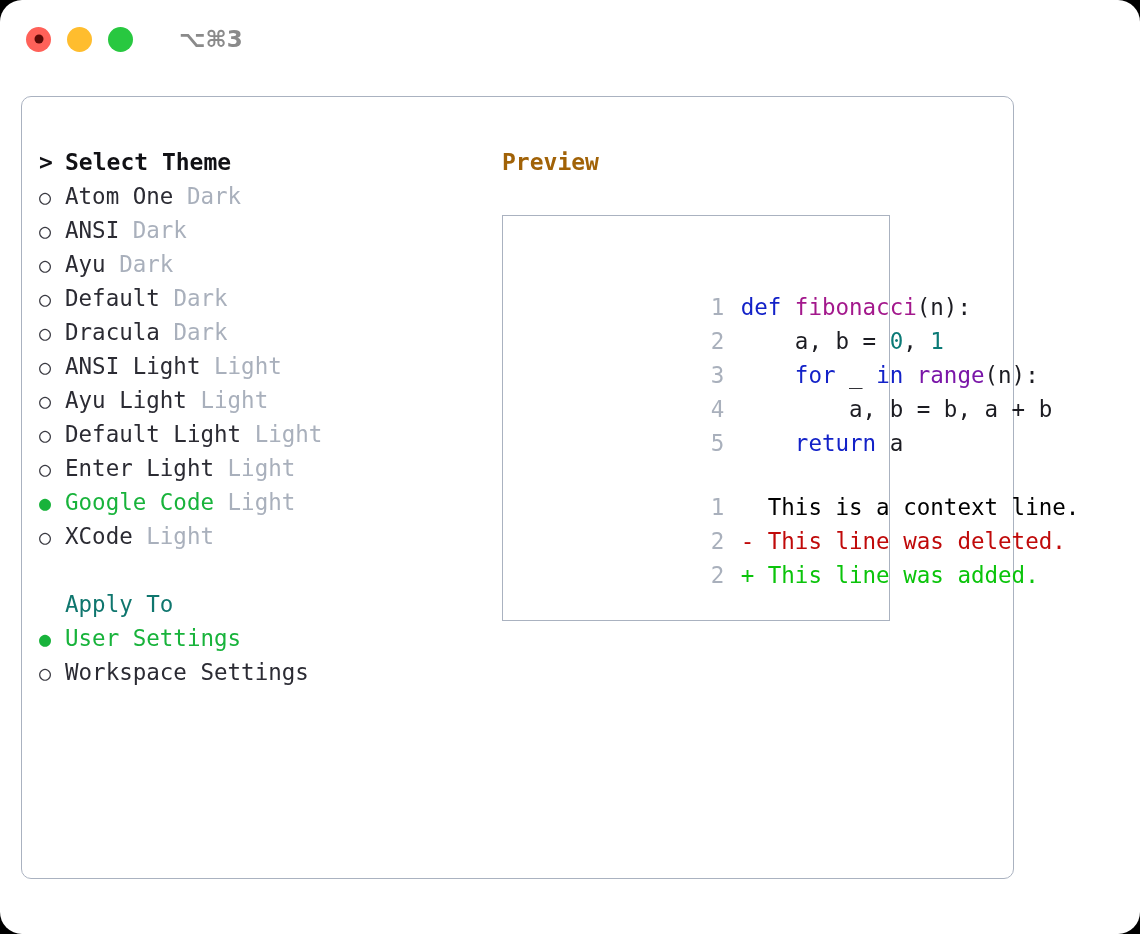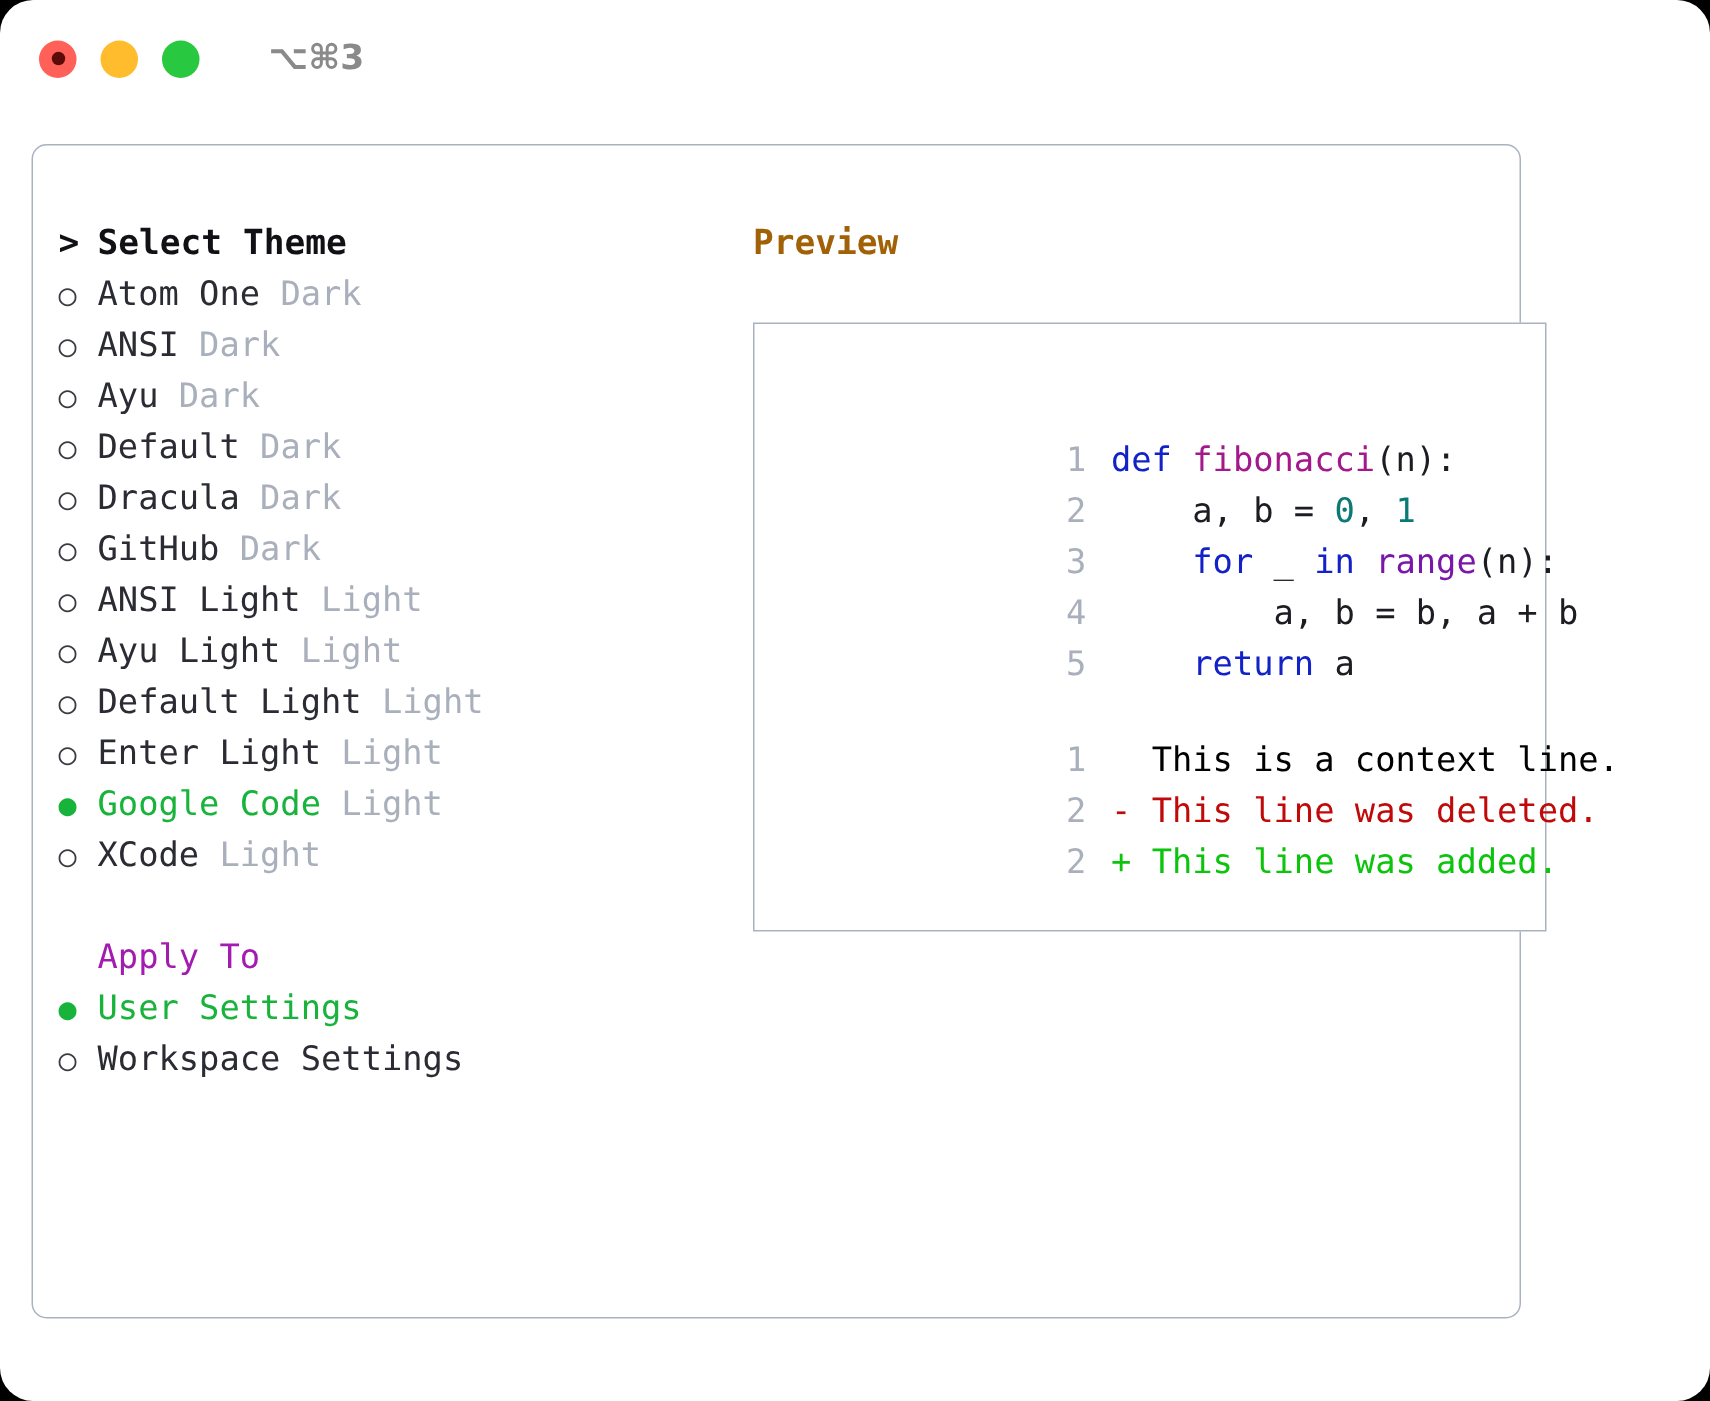--- a/index.html
+++ b/index.html
@@ -117,21 +117,21 @@
   .bullet.on  { color: #18b33b; }
   .bullet.off { color: #3a3a42; }
   .name { color: #2b2b33; }
   .name.sel { color: #18b33b; }
   .variant { color: #a9b0bc; }
 
   .group-header {
     height: 34px;
     line-height: 34px;
     font-size: 22.5px;
-    color: #a21caf;
+    color: #0f766e;
     padding-left: 26px;
   }
   .spacer { height: 34px; }
   .spacer-sm { height: 30px; }
 
   .hint {
     font-size: 22.5px;
     line-height: 34px;
     color: #a9b0bc;
     width: 420px;
@@ -146,21 +146,21 @@
   }
   .preview-title {
     font-size: 23px;
     font-weight: bold;
     color: #a16207;
     line-height: 34px;
     height: 34px;
   }
   .preview-box {
     margin-top: 36px;
-    width: 529px;
+    width: 388px;
     height: 406px;
     border: 1.5px solid #aab2c0;
     box-sizing: border-box;
     background: #ffffff;
     padding: 40px 0 0 18px;
   }
   .code-line {
     font-size: 22.5px;
     line-height: 34px;
     height: 34px;
@@ -215,23 +215,20 @@
           <div class="row">
             <span class="bullet off">○</span><span class="name">Ayu</span><span class="variant"> <span>Dark</span></span>
           </div>
           <div class="row">
             <span class="bullet off">○</span><span class="name">Default</span><span class="variant"> <span>Dark</span></span>
           </div>
           <div class="row">
             <span class="bullet off">○</span><span class="name">Dracula</span><span class="variant"> <span>Dark</span></span>
           </div>
           <div class="row">
-            <span class="bullet off">○</span><span class="name">GitHub</span><span class="variant"> <span>Dark</span></span>
-          </div>
-          <div class="row">
             <span class="bullet off">○</span><span class="name">ANSI Light</span><span class="variant"> <span>Light</span></span>
           </div>
           <div class="row">
             <span class="bullet off">○</span><span class="name">Ayu Light</span><span class="variant"> <span>Light</span></span>
           </div>
           <div class="row">
             <span class="bullet off">○</span><span class="name">Default Light</span><span class="variant"> <span>Light</span></span>
           </div>
           <div class="row">
             <span class="bullet off">○</span><span class="name">Enter Light</span><span class="variant"> <span>Light</span></span>

